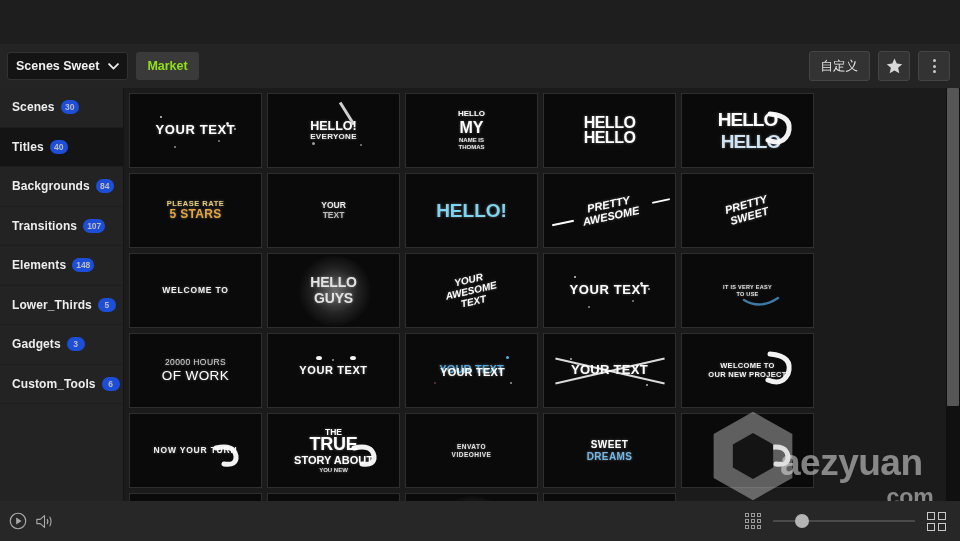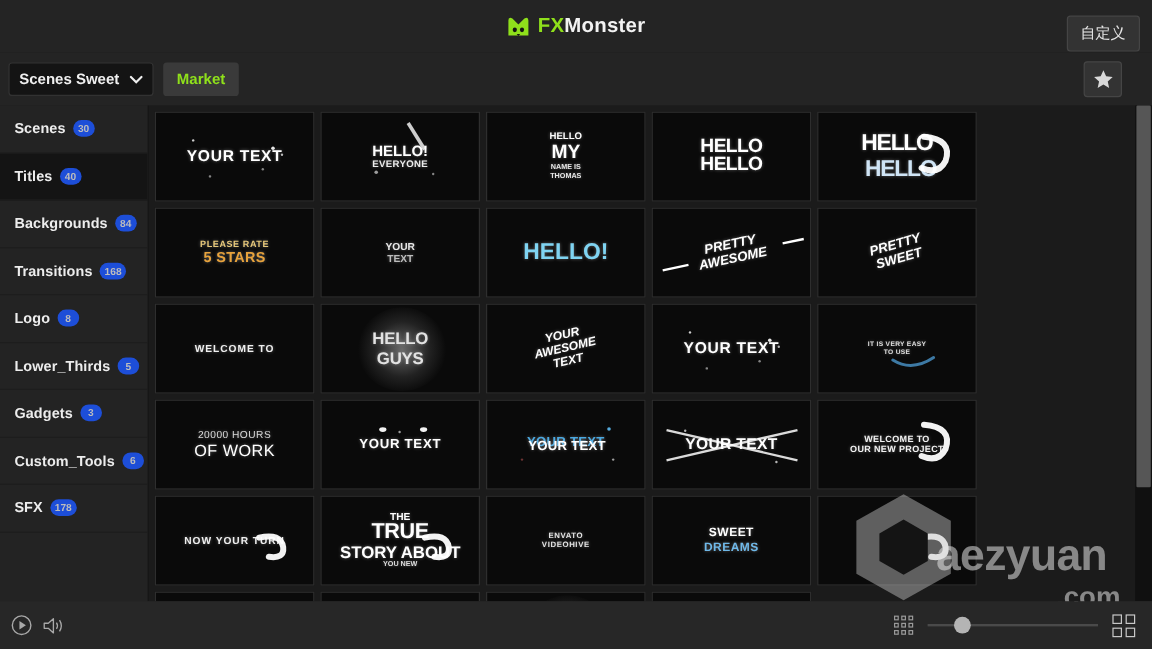--- a/index.html
+++ b/index.html
@@ -42,21 +42,21 @@
   .chev { margin-left: 9px; width: 11px; height: 7px; }
   .market-tab {
     margin-left: 8px; height: 28px;
     background: #3a3a3a; border-radius: 3px;
     display: flex; align-items: center; padding: 0 11px; cursor: pointer;
   }
   .market-label { font-size: 12.5px; font-weight: bold; color: #8fe01b; }
 
   .subbar-right {
     margin-left: auto; margin-right: 10px;
-    display: flex; align-items: center; gap: 8px; flex-direction: column;
+    display: flex; align-items: center; gap: 8px;
   }
   .btn-cn {
     height: 30px; min-width: 52px; padding: 0 11px;
     background: #333; border: 1px solid #454545; border-radius: 3px;
     display: flex; align-items: center; justify-content: center;
     font-size: 12.5px; color: #e6e6e6; cursor: pointer;
   }
   .btn-sq {
     width: 32px; height: 30px;
     background: #333; border: 1px solid #454545; border-radius: 3px;
@@ -163,31 +163,20 @@
   }
   .wm-text { left: 780px; top: 430px; font-size: 37px; letter-spacing: -.5px; }
   .wm-com { left: 880px; top: 472px; font-size: 23px; }
   .wm-hex { position: absolute; left: 705px; top: 408px; pointer-events: none; }
 </style>
 </head>
 <body>
 
 <div id="app">
 
-  <div class="topbar">
-    <div class="logo">
-      <svg class="logo-mark" viewBox="0 0 24 24">
-        <path d="M2 21 L2 6 Q2 2 6 4 L12 10 L18 4 Q22 2 22 6 L22 21 Z" fill="#8fe01b"></path>
-        <ellipse cx="8.4" cy="15.4" rx="2.1" ry="2.4" fill="#141414"></ellipse>
-        <ellipse cx="15.6" cy="15.4" rx="2.1" ry="2.4" fill="#141414"></ellipse>
-        <path d="M10.2 19.6 L13.8 19.6 L12 21.6 Z" fill="#141414"></path>
-      </svg>
-      <div class="logo-text"><span class="logo-fx">FX</span><span class="logo-monster">Monster</span></div>
-    </div>
-  </div>
 
   <div class="subbar">
     <div class="preset-select">
       <span class="preset-label">Scenes Sweet</span>
       <svg class="chev" viewBox="0 0 12 8">
         <path d="M1 1.4 L6 6.4 L11 1.4" stroke="#f0f0f0" stroke-width="2" fill="none" stroke-linecap="square"></path>
       </svg>
     </div>
     <div class="market-tab">
       <span class="market-label">Market</span>
@@ -218,41 +207,37 @@
       <div class="side-item active">
         <span class="side-name">Titles</span>
         <span class="side-badge">40</span>
       </div>
       <div class="side-item">
         <span class="side-name">Backgrounds</span>
         <span class="side-badge">84</span>
       </div>
       <div class="side-item">
         <span class="side-name">Transitions</span>
-        <span class="side-badge">168</span>
-      </div>
-      <div class="side-item">
-        <span class="side-name">Logo</span>
-        <span class="side-badge">8</span>
+        <span class="side-badge">107</span>
+      </div>
+      <div class="side-item">
+        <span class="side-name">Elements</span>
+        <span class="side-badge">148</span>
       </div>
       <div class="side-item">
         <span class="side-name">Lower_Thirds</span>
         <span class="side-badge">5</span>
       </div>
       <div class="side-item">
         <span class="side-name">Gadgets</span>
         <span class="side-badge">3</span>
       </div>
       <div class="side-item">
         <span class="side-name">Custom_Tools</span>
         <span class="side-badge">6</span>
-      </div>
-      <div class="side-item">
-        <span class="side-name">SFX</span>
-        <span class="side-badge">178</span>
       </div>
     </div>
 
   <div class="gridwrap">
     <div class="grid">
         <div class="cell">
           <div class="art">
             <span class="l" style="font-size: 13px; font-weight: bold; color: rgb(255, 255, 255); letter-spacing: 0.6px;">YOUR TEXT</span>
           </div>
           <div class="speck" style="left: 30px; top: 22px; width: 2px; height: 2px; opacity: 0.8; background: rgb(255, 255, 255);"></div>
@@ -408,21 +393,21 @@
             <span class="l" style="font-size: 8.5px; font-weight: bold; color: rgb(239, 239, 239); letter-spacing: 0.8px;">NOW YOUR TURN</span>
           </div>
           <svg viewBox="0 0 133 75" width="133" height="75" style="position: absolute; left: 0px; top: 0px; pointer-events: none;">
             <path d="M86 34 Q104 30 106 42 Q107 52 94 50" stroke="#ffffff" stroke-width="5" fill="none" stroke-linecap="round" opacity=".95"></path>
           </svg>
         </div>
         <div class="cell">
           <div class="art">
             <span class="l" style="font-size: 8.5px; font-weight: bold; color: rgb(255, 255, 255);">THE</span>
             <span class="l" style="font-size: 18px; font-weight: bold; color: rgb(255, 255, 255); letter-spacing: -0.3px; margin-top: -3px;">TRUE</span>
-            <span class="l" style="font-size: 14px; font-weight: bold; color: rgb(255, 255, 255);">STORY ABOUT</span>
+            <span class="l" style="font-size: 11px; font-weight: bold; color: rgb(255, 255, 255);">STORY ABOUT</span>
             <span class="l" style="font-size: 6px; font-weight: bold; color: rgb(221, 221, 221);">YOU NEW</span>
           </div>
           <svg viewBox="0 0 133 75" width="133" height="75" style="position: absolute; left: 0px; top: 0px; pointer-events: none;">
             <path d="M86 34 Q104 30 106 42 Q107 52 94 50" stroke="#ffffff" stroke-width="5" fill="none" stroke-linecap="round" opacity=".95"></path>
           </svg>
         </div>
         <div class="cell">
           <div class="art">
             <span class="l" style="font-size: 6.5px; font-weight: bold; color: rgb(228, 228, 228); letter-spacing: 0.5px;">ENVATO</span>
             <span class="l" style="font-size: 6.5px; font-weight: bold; color: rgb(228, 228, 228); letter-spacing: 0.5px;">VIDEOHIVE</span>

